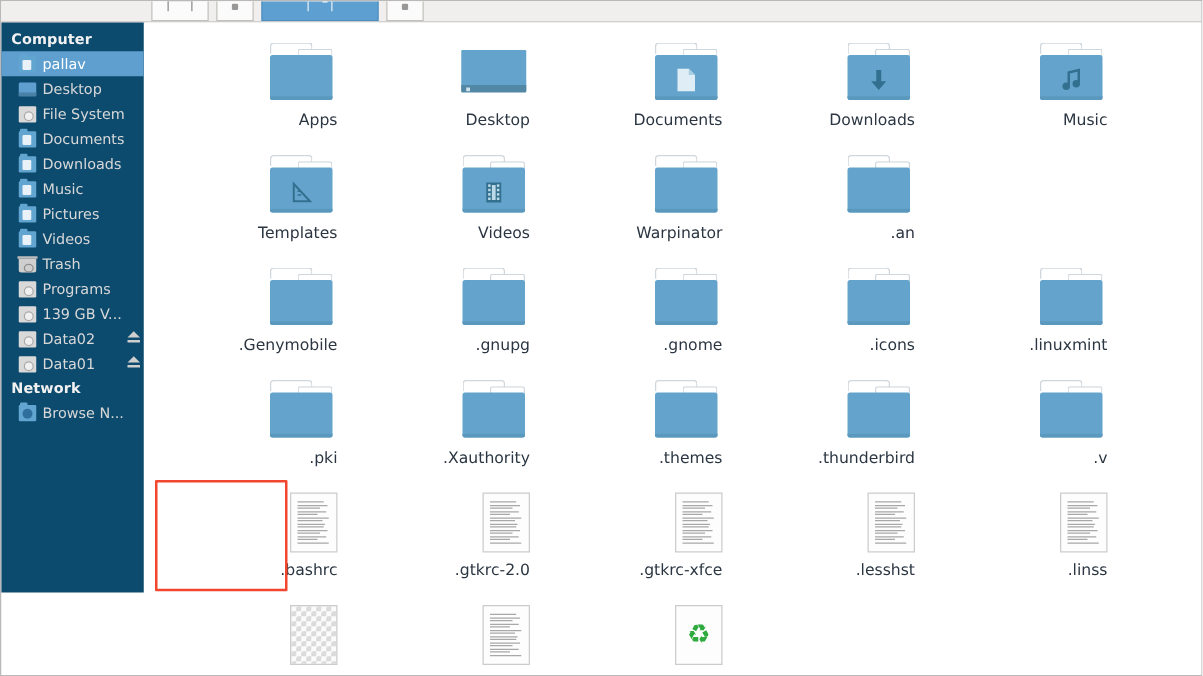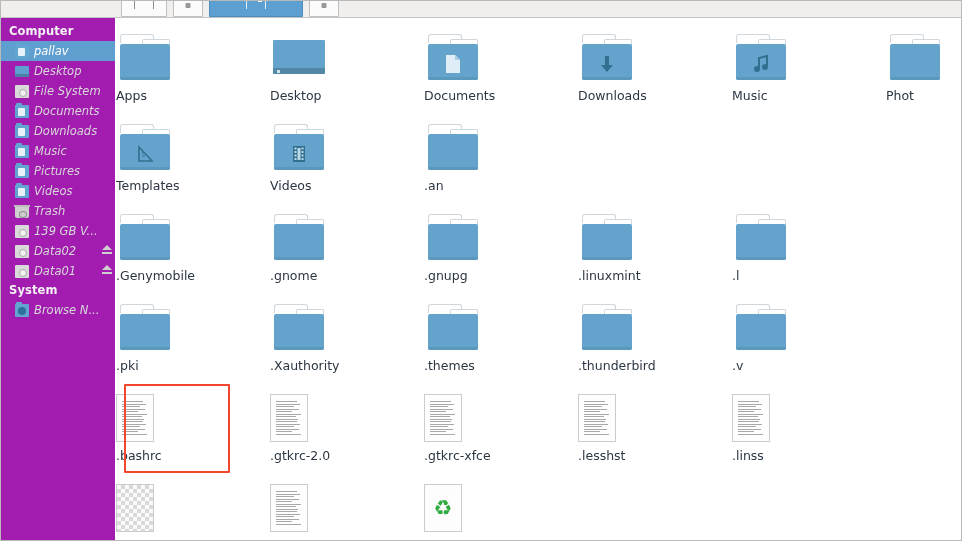--- a/index.html
+++ b/index.html
@@ -50,22 +50,22 @@
     border-bottom: none;
     background: #fbfbfb;
   }
   .tb-glyph.tiny { width: 5px; height: 5px; border: none; background: #9a9896; border-radius: 1px; top: 7px;}
   .tb-glyph.light { border-color: #e6f0f7; background: transparent; }
   .tb-dot { position: absolute; width: 4px; height: 4px; background: #ffffff; left: 52%; top: 2px; }
 
   
   #sidebar {
     position: absolute; left: 0; top: 17px;
-    width: 114px; height: 524px;
-    background: #a21caf;
+    width: 114px; height: 456px;
+    background: #0c4a6e;
     color: #d8d8d8;
     font-size: 11.5px;
     padding-top: 4px;
     overflow: hidden;
     user-select: none;
   }
   .side-head {
     font-weight: bold;
     color: #f2f2f2;
     font-size: 11.5px;
@@ -75,21 +75,21 @@
   .side-item {
     display: flex; align-items: center;
     height: 20px;
     padding-left: 14px;
     gap: 5px;
     white-space: nowrap;
     overflow: hidden;
     position: relative;
   }
   .side-item.selected { background: #5f9fcf; color: #ffffff; }
-  .side-label { font-size: 11.5px; line-height: 20px; font-style: italic; }
+  .side-label { font-size: 11.5px; line-height: 20px; }
   .side-eject {
     position: absolute; right: 8px; top: 4px;
     width: 0; height: 0;
   }
   .side-eject i {
     position: absolute; left: -5px; top: 0;
     width: 0; height: 0;
     border-left: 5px solid transparent;
     border-right: 5px solid transparent;
     border-bottom: 5px solid #cfcfcf;
@@ -146,21 +146,21 @@
     position: relative;
     padding: 10px 0 0 0;
   }
   .row { display: flex; }
   .cell {
     width: 154px;
     height: 90px;
     flex: none;
     display: flex;
     flex-direction: column;
-    align-items: flex-start;
+    align-items: flex-end;
     justify-content: flex-start;
     padding-top: 6px;
     position: relative;
   }
   .cell .caption {
     font-size: 12.5px;
     color: #2b3642;
     margin-top: 7px;
     white-space: nowrap;
     line-height: 14px;
@@ -322,39 +322,43 @@
           <i class="emb"></i>
         </span>
         <span class="side-label">Videos</span>
       </div>
       <div class="side-item">
         <span class="mi mi-trash"></span>
         <span class="side-label">Trash</span>
       </div>
       <div class="side-item">
         <span class="mi mi-drive"></span>
+        <span class="side-label">Programs</span>
+      </div>
+      <div class="side-item">
+        <span class="mi mi-drive"></span>
         <span class="side-label">139 GB V...</span>
       </div>
       <div class="side-item">
         <span class="mi mi-drive"></span>
         <span class="side-label">Data02</span>
         <span class="side-eject">
           <i></i>
           <b></b>
         </span>
       </div>
       <div class="side-item">
         <span class="mi mi-drive"></span>
         <span class="side-label">Data01</span>
         <span class="side-eject">
           <i></i>
           <b></b>
         </span>
       </div>
-      <div class="side-head">System</div>
+      <div class="side-head">Network</div>
       <div class="side-item">
         <span class="mi mi-net">
           <i class="emb"></i>
         </span>
         <span class="side-label">Browse N...</span>
       </div>
     </div>
 
   <div id="content">
     <div id="grid">
@@ -454,47 +458,63 @@
                 </svg></span>
             </div>
             <div class="caption">Videos</div>
           </div>
           <div class="cell">
             <div class="folder">
               <span class="tab"></span>
               <span class="tab2"></span>
               <span class="body"></span>
             </div>
+            <div class="caption">Warpinator</div>
+          </div>
+          <div class="cell">
+            <div class="folder">
+              <span class="tab"></span>
+              <span class="tab2"></span>
+              <span class="body"></span>
+            </div>
             <div class="caption">.an</div>
           </div>
         </div>
         <div class="row">
           <div class="cell">
             <div class="folder">
               <span class="tab"></span>
               <span class="tab2"></span>
               <span class="body"></span>
             </div>
             <div class="caption">.Genymobile</div>
           </div>
           <div class="cell">
             <div class="folder">
               <span class="tab"></span>
               <span class="tab2"></span>
               <span class="body"></span>
             </div>
+            <div class="caption">.gnupg</div>
+          </div>
+          <div class="cell">
+            <div class="folder">
+              <span class="tab"></span>
+              <span class="tab2"></span>
+              <span class="body"></span>
+            </div>
             <div class="caption">.gnome</div>
           </div>
           <div class="cell">
             <div class="folder">
               <span class="tab"></span>
               <span class="tab2"></span>
               <span class="body"></span>
             </div>
-            <div class="caption">.gnupg</div>
+            <div class="caption">.icons</div>
           </div>
           <div class="cell">
             <div class="folder">
               <span class="tab"></span>
               <span class="tab2"></span>
               <span class="body"></span>
             </div>
             <div class="caption">.linuxmint</div>
           </div>
           <div class="cell">

